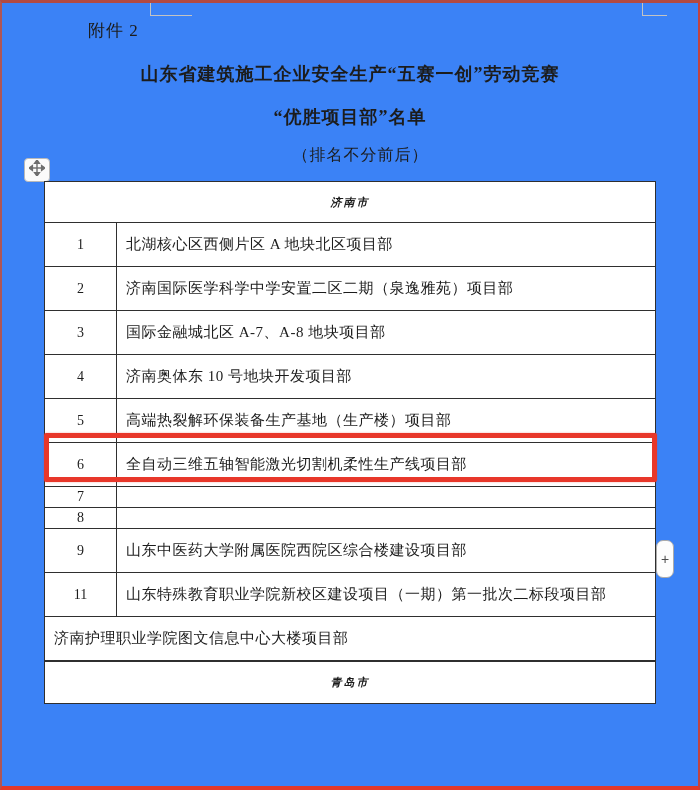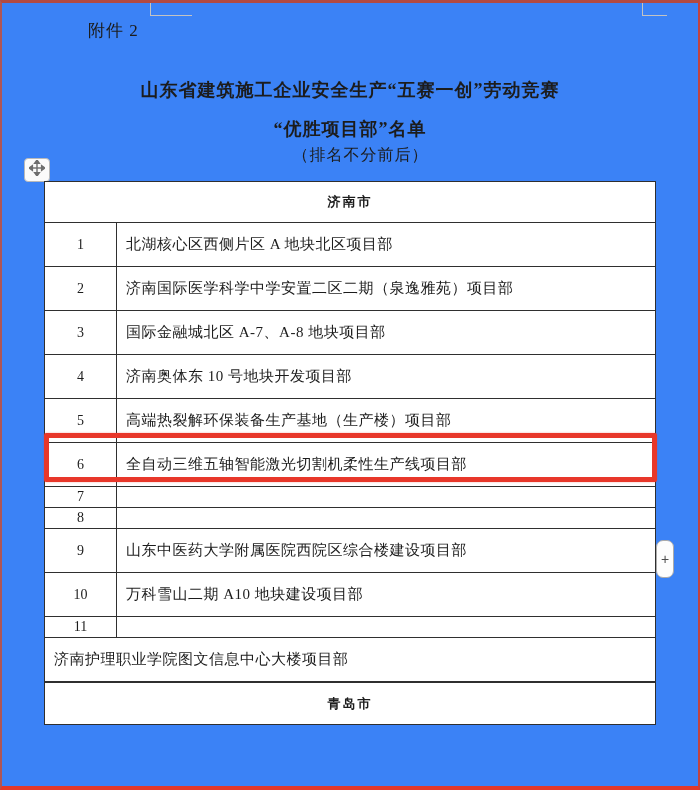--- a/index.html
+++ b/index.html
@@ -23,47 +23,48 @@
   }
   .crop-mark.left  { left: 148px; width: 42px; }
   .crop-mark.right { left: 640px; width: 25px; }
 
   .attach-label {
     position: absolute; left: 86px; top: 16px;
     font-size: 17px; letter-spacing: 1px;
   }
   .title-1 {
     position: absolute; left: 0; top: 59px; width: 100%;
-    text-align: center; font-size: 18px; font-weight: bold; letter-spacing: 1px; margin-top: 16px;
+    text-align: center; font-size: 18px; font-weight: bold; letter-spacing: 1px;
   }
   .title-2 {
     position: absolute; left: 0; top: 102px; width: 100%;
-    text-align: center; font-size: 18px; font-weight: bold; letter-spacing: 1px; margin-top: 12px;
+    text-align: center; font-size: 18px; font-weight: bold; letter-spacing: 1px;
   }
   .subtitle {
     position: absolute; left: 0; top: 142px; width: 100%;
     text-align: center; font-size: 16px; letter-spacing: 1px; padding-left: 21px;
   }
 
   .move-handle {
     position: absolute; left: 22px; top: 155px; width: 26px; height: 24px;
     background: #fbfbfb; border: 1px solid #b9b9b9; border-radius: 4px;
     display: flex; align-items: center; justify-content: center;
     cursor: move;
   }
 
   .doc-table {
     position: absolute; left: 42px; top: 178px; width: 612px;
     border: 1.5px solid #2f2f2f; border-bottom: none;
     background: #ffffff;
   }
   .thead {
     min-height: 41px; display: flex; align-items: center; justify-content: center;
-    font-size: 13px; font-weight: bold; letter-spacing: 2px;
+    font-size: 11px; font-weight: bold; letter-spacing: 2px;
     border-bottom: 1.5px solid #2f2f2f;
+    font-style: italic;
   }
   .thead.next-city { border-top: 1.5px solid #2f2f2f; min-height: 43px; }
   .trow { display: flex; border-bottom: 1.5px solid #2f2f2f; }
   .cell-no {
     flex: 0 0 72px; border-right: 1.5px solid #2f2f2f;
     display: flex; align-items: center; justify-content: center;
     font-size: 14px; padding: 2px 0;
   }
   .cell-name {
     flex: 1; display: flex; align-items: center;
@@ -145,25 +146,22 @@
       <div class="cell-no">7</div>
     </div>
     <div class="trow">
       <div class="cell-no">8</div>
     </div>
     <div class="trow">
       <div class="cell-no">9</div>
       <div class="cell-name">山东中医药大学附属医院西院区综合楼建设项目部</div>
     </div>
     <div class="trow">
-      <div class="cell-no">10</div>
-      <div class="cell-name">万科雪山二期 A10 地块建设项目部</div>
-    </div>
-    <div class="trow">
       <div class="cell-no">11</div>
+      <div class="cell-name">山东特殊教育职业学院新校区建设项目（一期）第一批次二标段项目部</div>
     </div>
     <div class="trow">
       <div class="cell-name">济南护理职业学院图文信息中心大楼项目部</div>
     </div>
 
     <div class="thead next-city">青岛市</div>
   </div>
 
   <div class="highlight-box"></div>
 

